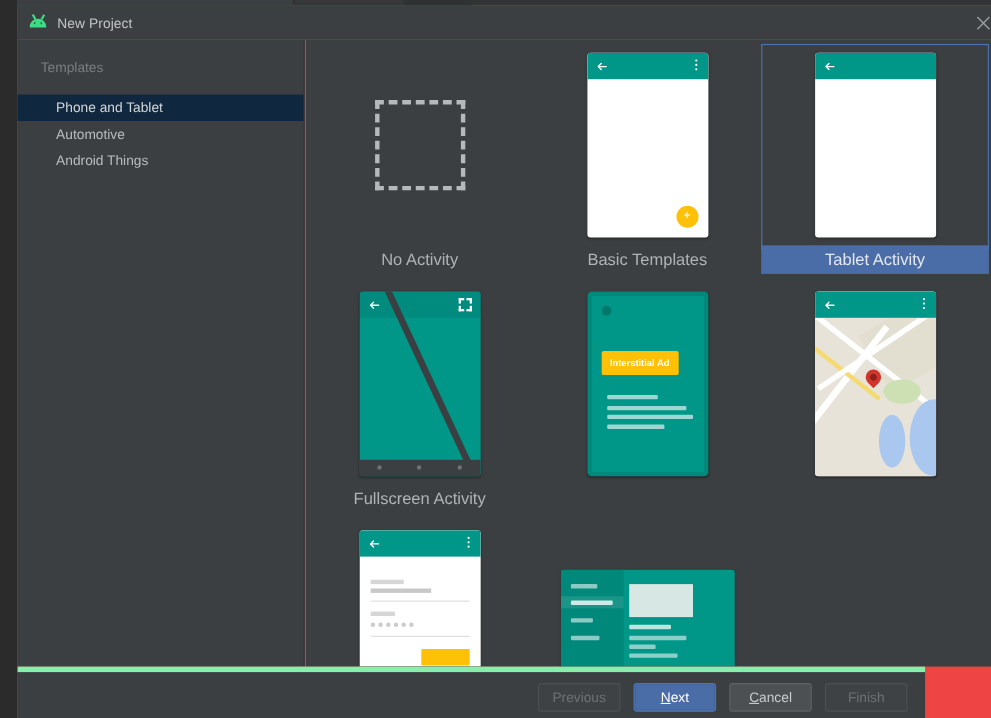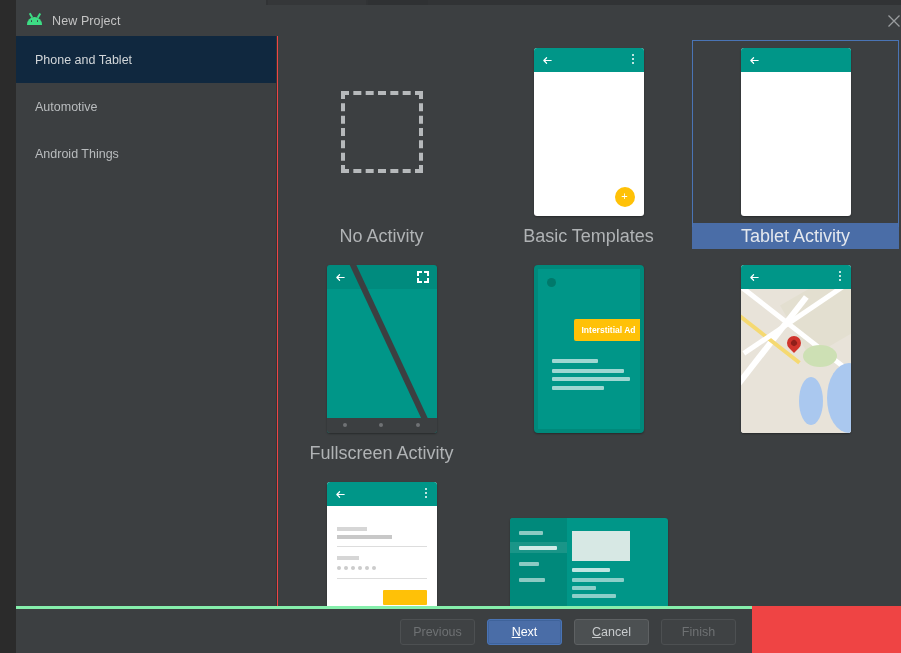--- a/index.html
+++ b/index.html
@@ -77,22 +77,22 @@
     width: 261px; height: 570px;
     background: #3c3f41;
     border-right: 1px solid #323436;
   }
   .sidebar-header {
     height: 50px; display: flex; align-items: center;
     padding-left: 21px;
     font-size: 12.5px; color: #7a7d7f;
   }
   .sidebar-item {
-    height: 47px; display: flex; align-items: center;
-    padding-left: 19px;
+    height: 24px; display: flex; align-items: center;
+    padding-left: 35px;
     font-size: 12.5px; color: #b9bcbe;
     cursor: default;
   }
   .sidebar-item.selected {
     background: #10283f;
     color: #d2d6d9;
   }
 
   
   #grid-wrap {
@@ -114,21 +114,21 @@
     display: flex; flex-direction: column;
     align-items: center; justify-content: flex-start;
     cursor: default;
   }
   .card .thumb-box {
     height: 183px; display: flex; align-items: center; justify-content: center;
   }
   .card .card-label {
     width: 100%; height: 26px;
     display: flex; align-items: center; justify-content: center;
-    font-size: 18px; color: #b0b3b5;
+    font-size: 15px; color: #b0b3b5;
     text-align: center;
   }
   .card.selected { }
   .card.selected .sel-border {
     position: absolute; left: 0; top: 0;
     width: 207px; height: 187px;
     border: 1px solid #4a74b5;
     border-bottom: none;
     pointer-events: none;
   }
@@ -224,21 +224,21 @@
     background: #009688;
     border: 4px solid #00897b;
     border-radius: 4px;
   }
   .admob-dot {
     position: absolute; left: 9px; top: 9px;
     width: 9px; height: 9px; border-radius: 50%;
     background: #00796b;
   }
   .ad-btn {
-    position: absolute; left: 36px; top: 50px;
+    position: absolute; left: 9px; top: 50px;
     background: #ffc107; color: #ffffff;
     font-size: 8.5px; font-weight: bold;
     padding: 6px 8px; border-radius: 2px;
     white-space: nowrap;
   }
   .ad-line {
     position: absolute; left: 14px; height: 4px;
     background: rgba(255,255,255,.62);
     border-radius: 1px;
   }
@@ -312,23 +312,23 @@
   }
   #scroll-thumb {
     position: absolute; left: 1px; top: 0px;
     width: 9px; height: 296px;
     background: #5b5e60; border-radius: 0;
   }
 
   
   #footer {
     position: absolute; left: 0; bottom: 0;
-    width: 736px; height: 47px;
+    width: 825px; height: 47px;
     background: #3c3f41;
-    border-top: 3px solid #86efac;
+    border-top: 5px solid #86efac;
   }
   #button-row {
     position: absolute; right: 16px; top: 10px;
     display: flex; gap: 12px;
   }
   .btn {
     min-width: 75px; height: 26px;
     border: 1px solid #5e6163;
     border-radius: 3px;
     background: #4c5052;
@@ -372,20 +372,21 @@
       <span id="title-text">New Project</span>
     </div>
     <div id="close-btn">
       <svg width="22" height="22" viewBox="0 0 22 22">
         <path d="M5.5 5.5 L16.5 16.5 M16.5 5.5 L5.5 16.5" stroke="#9a9d9f" stroke-width="1.3" fill="none"></path>
       </svg>
     </div>
   </div>
 
   <div id="sidebar">
+    <div class="sidebar-header">Templates</div>
 
     <div class="sidebar-item selected">
       <span>Phone and Tablet</span>
     </div>
     <div class="sidebar-item">
       <span>Automotive</span>
     </div>
     <div class="sidebar-item">
       <span>Android Things</span>
     </div>

